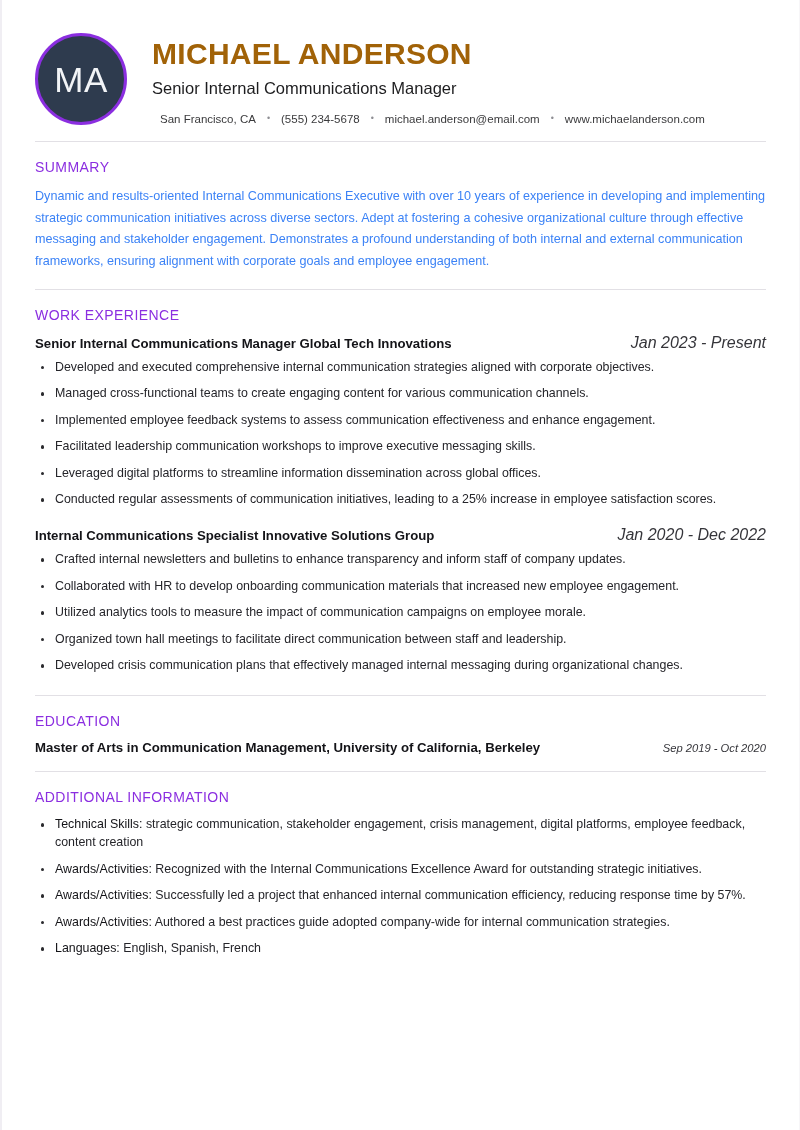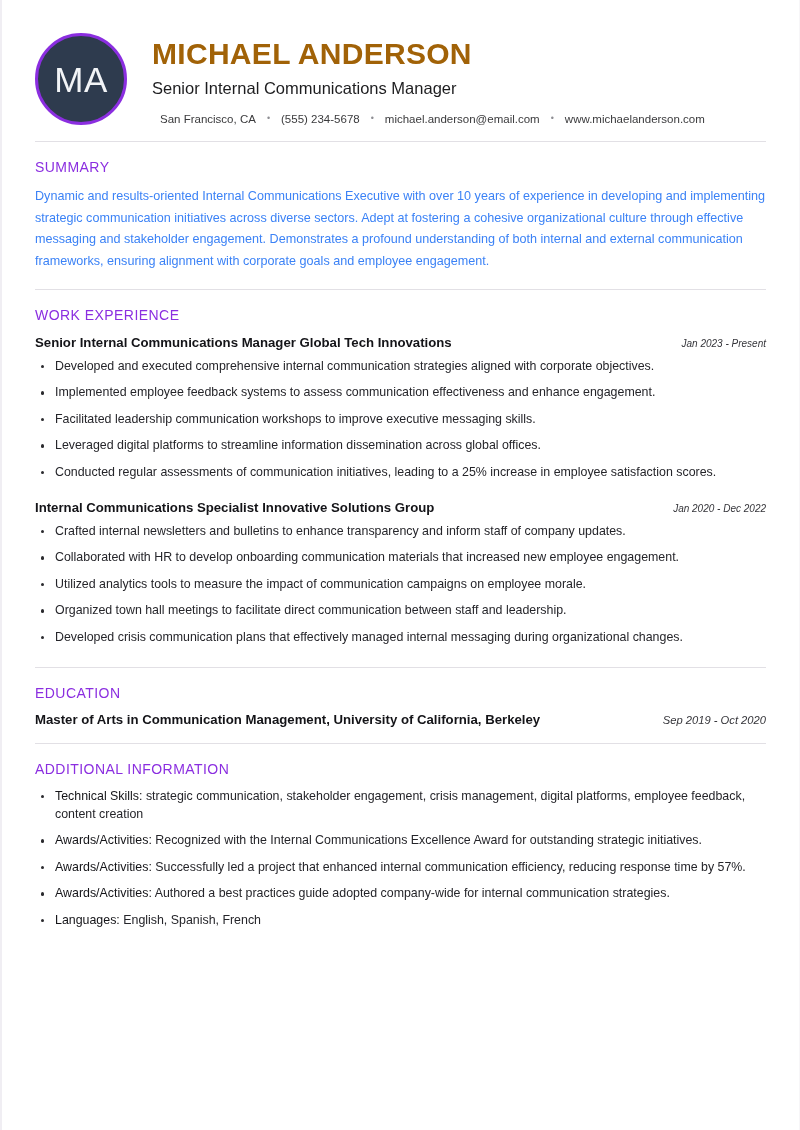--- a/index.html
+++ b/index.html
@@ -127,21 +127,21 @@
   .job-heading {
     font-size: 13.2px;
     font-weight: bold;
     color: #141418;
     line-height: 1.3;
     padding-right: 18px;
   }
   .job-company { font-weight: bold; }
   .job-dates {
     flex: 0 0 auto;
-    font-size: 10px;
+    font-size: 16px;
     font-style: italic;
     color: #35353a;
     white-space: nowrap;
   }
 
   ul.bullets {
     list-style: none;
     margin: 0;
     padding: 0;
   }
@@ -231,20 +231,21 @@
 
       <div class="job">
         <div class="job-head">
           <div class="job-heading">
             <span>Senior Internal Communications Manager</span><span> </span><span class="job-company">Global Tech Innovations</span>
           </div>
           <div class="job-dates">Jan 2023 - Present</div>
         </div>
         <ul class="bullets">
           <li>Developed and executed comprehensive internal communication strategies aligned with corporate objectives.</li>
+          <li>Managed cross-functional teams to create engaging content for various communication channels.</li>
           <li>Implemented employee feedback systems to assess communication effectiveness and enhance engagement.</li>
           <li>Facilitated leadership communication workshops to improve executive messaging skills.</li>
           <li>Leveraged digital platforms to streamline information dissemination across global offices.</li>
           <li>Conducted regular assessments of communication initiatives, leading to a 25% increase in employee satisfaction scores.</li>
         </ul>
       </div>
 
       <div class="job">
         <div class="job-head">
           <div class="job-heading">

